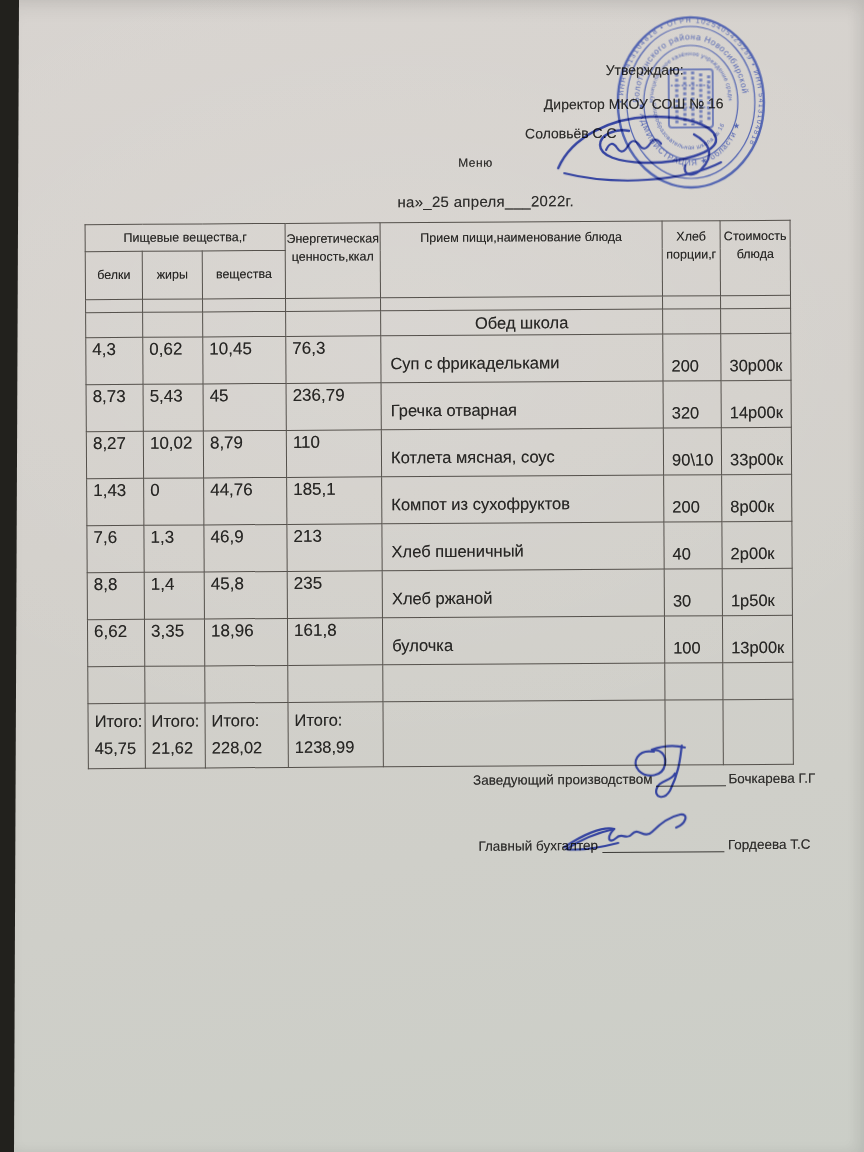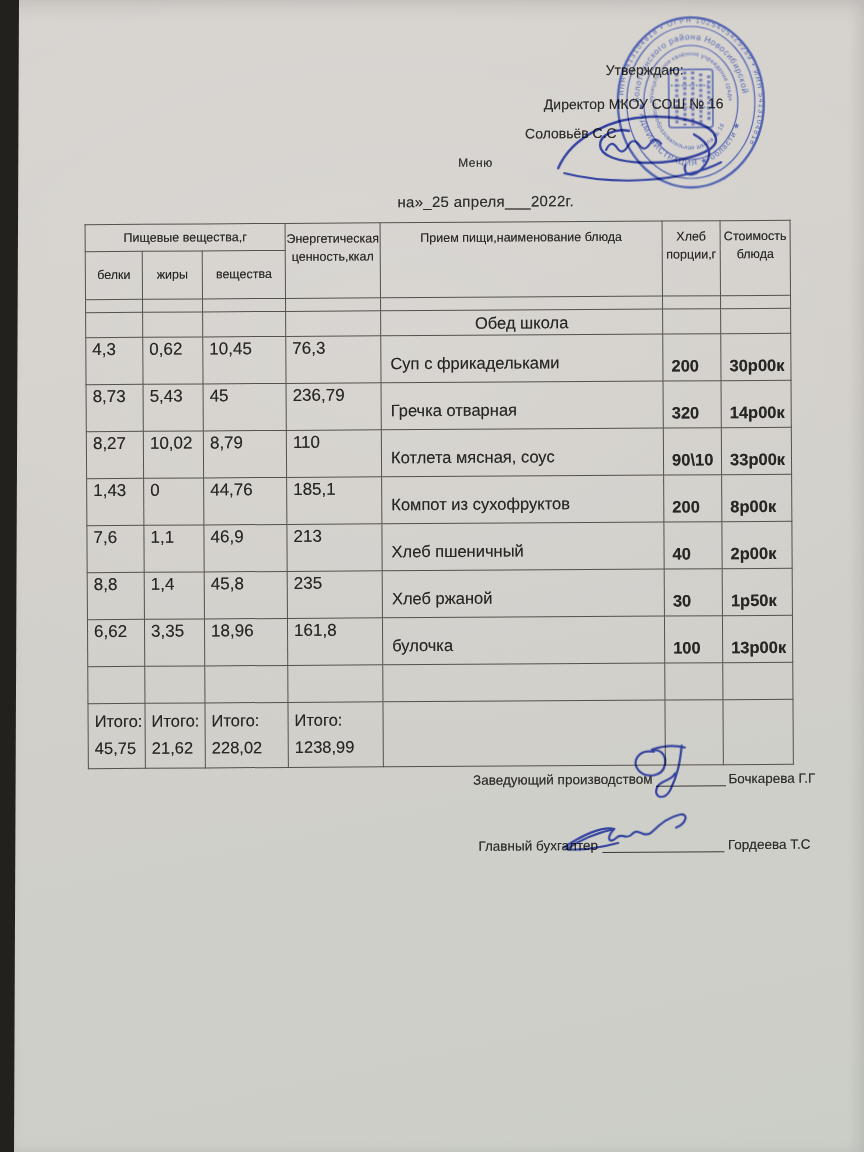--- a/index.html
+++ b/index.html
@@ -50,21 +50,21 @@
   }
   .h1 th{height:26px;font-size:12.5px;text-align:center;vertical-align:middle;}
   .h1 th.tall{vertical-align:top;padding-top:6px;line-height:1.45;}
   .h2 th{height:31px;font-size:12.5px;text-align:center;vertical-align:top;padding-top:16px;}
   .sp td{height:12px;}
   .section td{height:24px;}
   .section-title{text-align:center;font-weight:700;font-size:16.5px;vertical-align:middle;}
   .r td{height:37px;font-size:17px;}
   td.num{vertical-align:top;padding:2px 2px 0 6px;}
   td.dish{vertical-align:middle;padding:9px 0 0 9px;font-size:16.5px;}
-  td.mass,td.price{vertical-align:bottom;padding:0 0 5px 8px;font-size:16.5px;font-weight:bold;}
+  td.mass,td.price{vertical-align:bottom;padding:0 0 5px 8px;font-size:16.5px;}
   .emptyrow td{height:36px;}
   .totals td{height:60px;vertical-align:top;font-size:16.5px;padding:4px 0 0 6px;line-height:1.62;}
 
   
   .f1{left:463px;top:771px;font-size:13.5px;}
   .f2{left:468px;top:837px;font-size:13.5px;}
   .uline{display:inline-block;border-bottom:1.4px solid #3a3936;height:16px;vertical-align:bottom;}
   .ul1{width:70px;margin:0 3px;}
   .ul2{width:122px;margin:0 4px;}
 </style>
@@ -184,21 +184,21 @@
         <td class="num">1,43</td>
         <td class="num">0</td>
         <td class="num">44,76</td>
         <td class="num">185,1</td>
         <td class="dish">Компот из сухофруктов</td>
         <td class="mass">200</td>
         <td class="price">8р00к</td>
       </tr>
       <tr class="r">
         <td class="num">7,6</td>
-        <td class="num">1,1</td>
+        <td class="num">1,3</td>
         <td class="num">46,9</td>
         <td class="num">213</td>
         <td class="dish">Хлеб пшеничный</td>
         <td class="mass">40</td>
         <td class="price">2р00к</td>
       </tr>
       <tr class="r">
         <td class="num">8,8</td>
         <td class="num">1,4</td>
         <td class="num">45,8</td>

